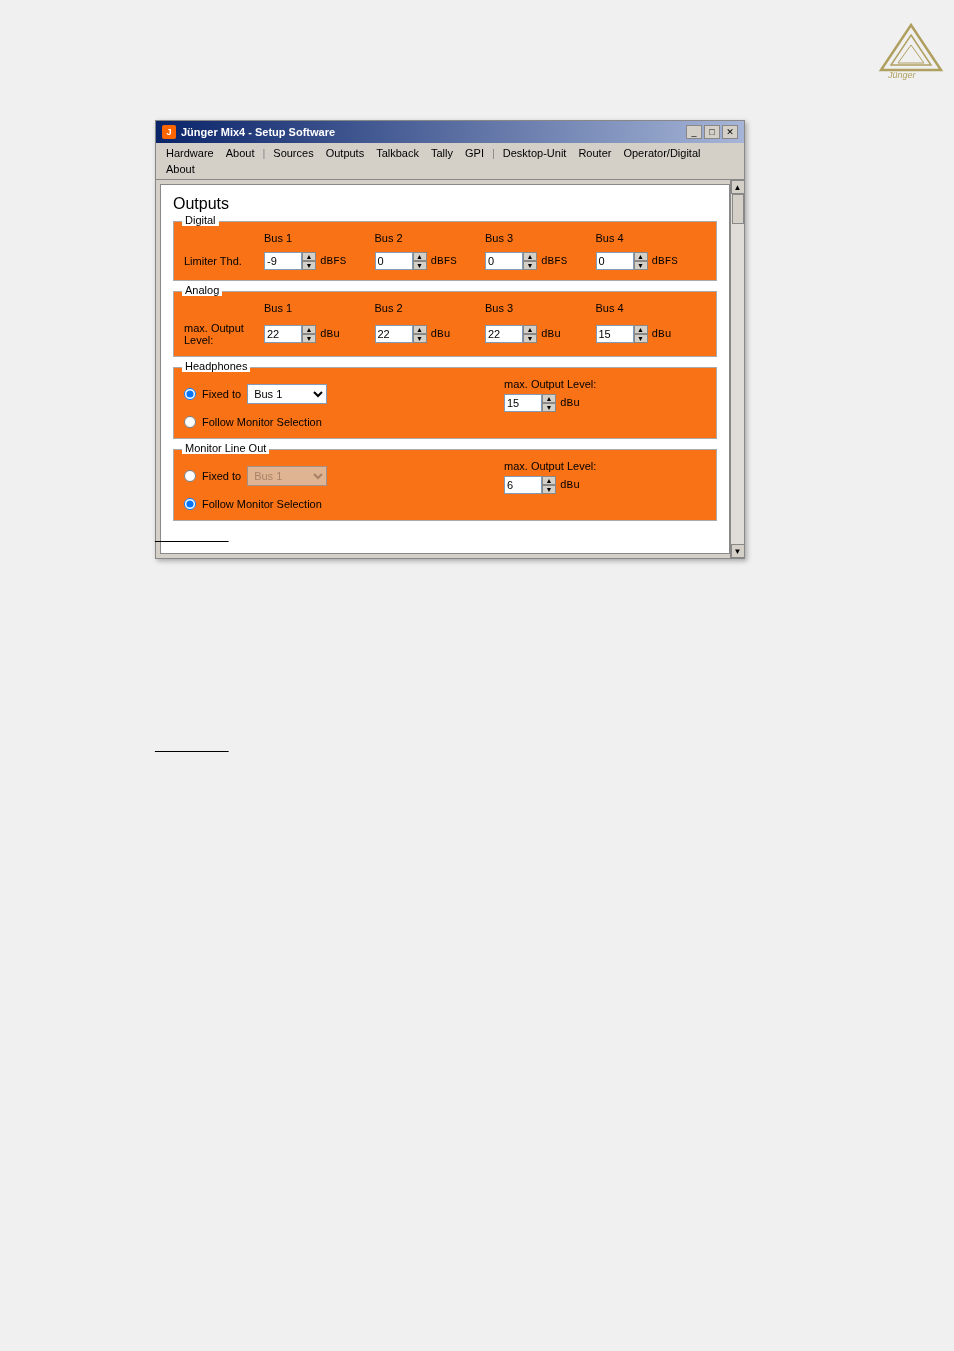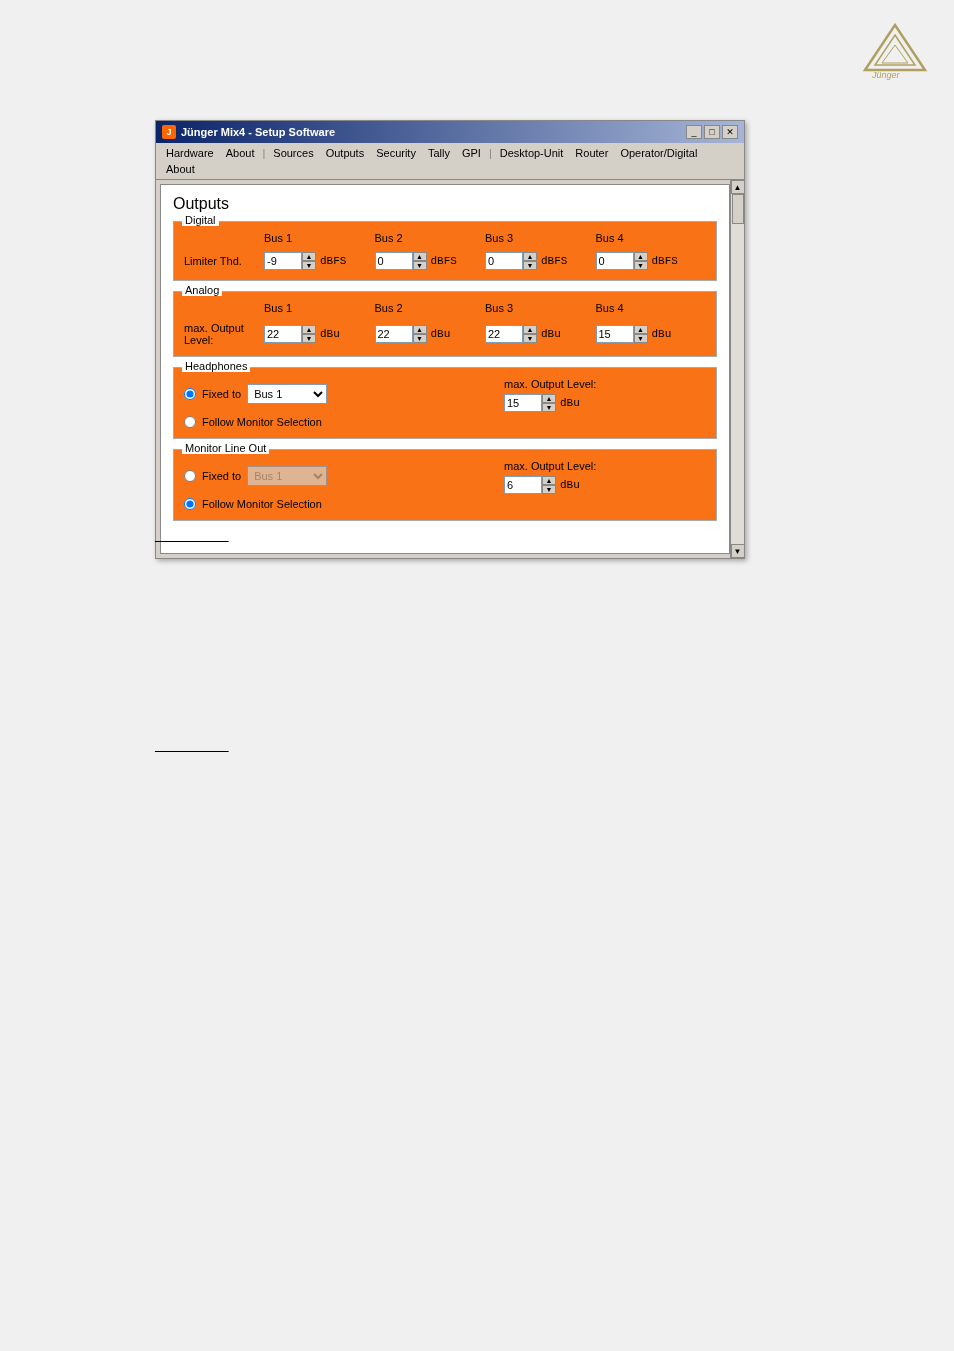--- a/index.html
+++ b/index.html
@@ -10,21 +10,21 @@
       color: #000;
       width: 954px;
       min-height: 1351px;
       position: relative;
     }
 
     
     .logo-area {
       position: absolute;
       top: 20px;
-      right: 24px;
+      right: 8px;
       width: 70px;
       height: 60px;
     }
     .logo-svg {
       width: 70px;
       height: 60px;
     }
 
     
     .window {
@@ -258,21 +258,21 @@
       <div class="title-btn close">✕</div>
     </div>
   </div>
 
   <div class="menu-bar">
     <span class="menu-item">Hardware</span>
     <span class="menu-item">About</span>
     <span style="color:#888;padding:0 2px;">|</span>
     <span class="menu-item">Sources</span>
     <span class="menu-item">Outputs</span>
-    <span class="menu-item">Security</span>
+    <span class="menu-item">Talkback</span>
     <span class="menu-item">Tally</span>
     <span class="menu-item">GPI</span>
     <span style="color:#888;padding:0 2px;">|</span>
     <span class="menu-item">Desktop-Unit</span>
     <span class="menu-item">Router</span>
     <span class="menu-item">Operator/Digital</span>
     <span class="menu-item">About</span>
   </div>
 
   <div style="display:flex;">

